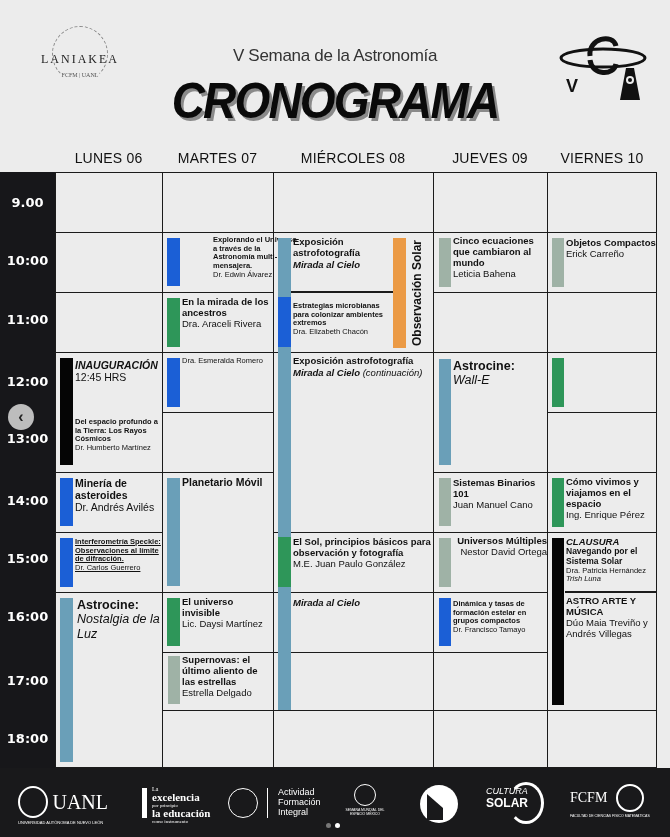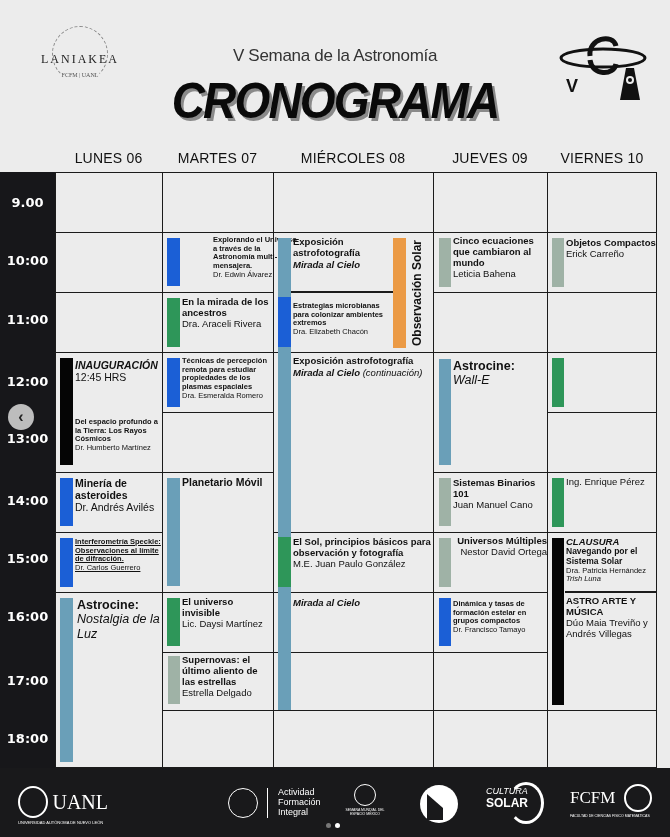--- a/index.html
+++ b/index.html
@@ -157,21 +157,20 @@
   </div>
 
   <div class="bar" style="left:112px;top:126px;width:13px;height:49px;background:#2e9659;"></div>
   <div class="ev" style="left:127px;top:125px;width:90px;">
     <div class="t fs9">En la mirada de los ancestros</div>
     <div class="s fs9">Dra. Araceli Rivera</div>
   </div>
 
   <div class="bar" style="left:112px;top:186px;width:13px;height:49px;background:#1b5fd6;"></div>
   <div class="ev" style="left:127px;top:185px;width:90px;">
-    <div class="t fs7">Técnicas de percepción remota para estudiar propiedades de los plasmas espaciales</div>
     <div class="s fs7">Dra. Esmeralda Romero</div>
   </div>
 
   <div class="bar" style="left:112px;top:306px;width:13px;height:108px;background:#6a9fb8;"></div>
   <div class="ev" style="left:127px;top:304px;width:90px;">
     <div class="t fs10">Planetario Móvil</div>
   </div>
 
   <div class="bar" style="left:112px;top:426px;width:13px;height:48px;background:#2e9659;"></div>
   <div class="ev" style="left:127px;top:425px;width:90px;">
@@ -246,20 +245,21 @@
   <div class="bar" style="left:497px;top:66px;width:12px;height:49px;background:#9fb2a6;"></div>
   <div class="ev" style="left:511px;top:66px;width:90px;">
     <div class="t fs9">Objetos Compactos</div>
     <div class="s fs9">Erick Carreño</div>
   </div>
 
   <div class="bar" style="left:497px;top:186px;width:12px;height:49px;background:#2e9659;"></div>
 
   <div class="bar" style="left:497px;top:306px;width:12px;height:49px;background:#2e9659;"></div>
   <div class="ev" style="left:511px;top:305px;width:90px;">
+    <div class="t fs9">Cómo vivimos y viajamos en el espacio</div>
     <div class="s fs9">Ing. Enrique Pérez</div>
   </div>
 
   <div class="bar" style="left:497px;top:366px;width:12px;height:167px;background:#050505;"></div>
   <div class="ev" style="left:511px;top:364px;width:90px;">
     <div class="bi fs9">CLAUSURA</div>
     <div class="t fs8">Navegando por el Sistema Solar</div>
     <div class="s fs7">Dra. Patricia Hernández</div>
     <div class="s i fs7">Trish Luna</div>
   </div>
@@ -267,20 +267,30 @@
     <div class="t fs9">ASTRO ARTE Y MÚSICA</div>
     <div class="s fs9">Dúo Maia Treviño y Andrés Villegas</div>
   </div>
 </div>
 
 <div class="abs footer">
   <div class="flogo" style="left:18px;top:18px;">
     <div style="display:inline-block;width:26px;height:28px;border:2px solid #fff;border-radius:50%;vertical-align:middle;"></div>
     <span style="font-family:'Liberation Serif',serif;font-size:20px;vertical-align:middle;">UANL</span>
     <div style="font-size:4px;margin-top:2px;">UNIVERSIDAD AUTÓNOMA DE NUEVO LEÓN</div>
+  </div>
+  <div class="flogo" style="left:142px;top:18px;font-family:'Liberation Serif',serif;line-height:1;">
+    <span style="position:absolute;left:0;top:2px;width:5px;height:30px;background:#fff;"></span>
+    <div style="margin-left:10px;">
+      <div style="font-size:6px;">La</div>
+      <div style="font-size:11px;font-weight:bold;">excelencia</div>
+      <div style="font-size:5px;">por principio</div>
+      <div style="font-size:11px;font-weight:bold;">la educación</div>
+      <div style="font-size:5px;">como instrumento</div>
+    </div>
   </div>
   <div class="flogo" style="left:228px;top:20px;">
     <div style="display:inline-block;width:28px;height:28px;border:1.5px solid #fff;border-radius:50%;vertical-align:middle;"></div>
     <div style="display:inline-block;width:1px;height:30px;background:#fff;margin:0 5px;vertical-align:middle;"></div>
     <div style="display:inline-block;vertical-align:middle;font-size:9px;line-height:1.1;">
       <div>Actividad</div>
       <div>Formación</div>
       <div>Integral</div>
     </div>
   </div>
@@ -293,20 +303,20 @@
       <circle cx="20" cy="20" r="19" fill="#fff"></circle>
       <path d="M8 10 L24 24 L24 36 L8 36 Z" fill="#19191b"></path>
     </svg>
   </div>
   <div class="flogo" style="left:486px;top:18px;">
     <div style="font-size:9px;font-style:italic;">CULTURA</div>
     <div style="font-size:12px;font-weight:bold;">SOLAR</div>
     <div style="position:absolute;left:22px;top:-4px;width:30px;height:36px;border:3px solid #fff;border-left-color:transparent;border-radius:50%;"></div>
   </div>
   <div class="flogo" style="left:570px;top:16px;">
-    <span style="font-family:'Liberation Serif',serif;font-size:17px;vertical-align:middle;">FCFM</span>
+    <span style="font-family:'Liberation Serif',serif;font-size:14px;vertical-align:middle;">FCFM</span>
     <span style="display:inline-block;width:24px;height:24px;border:2px solid #fff;border-radius:50%;vertical-align:middle;margin-left:4px;"></span>
     <div style="font-size:3.5px;margin-top:2px;">FACULTAD DE CIENCIAS FÍSICO MATEMÁTICAS</div>
   </div>
 </div>
 <div class="dots">
   <span class="dot"></span><span class="dot on"></span>
 </div>
 
 </body></html>

